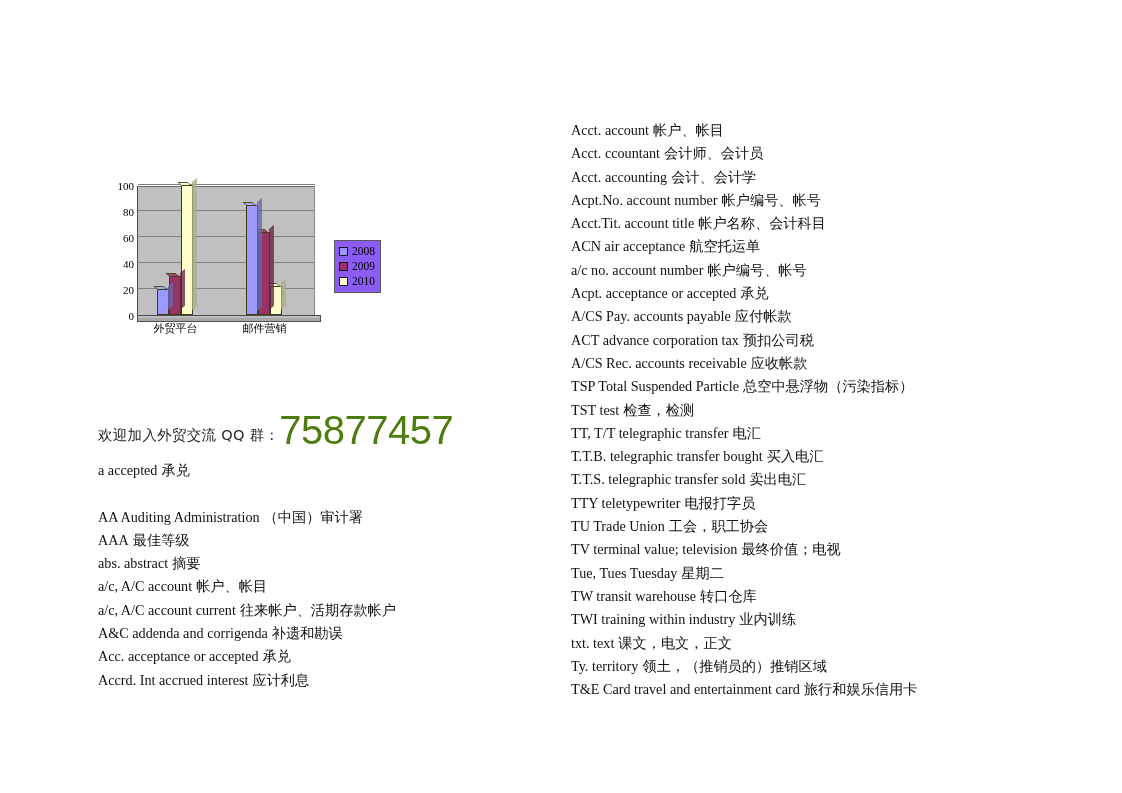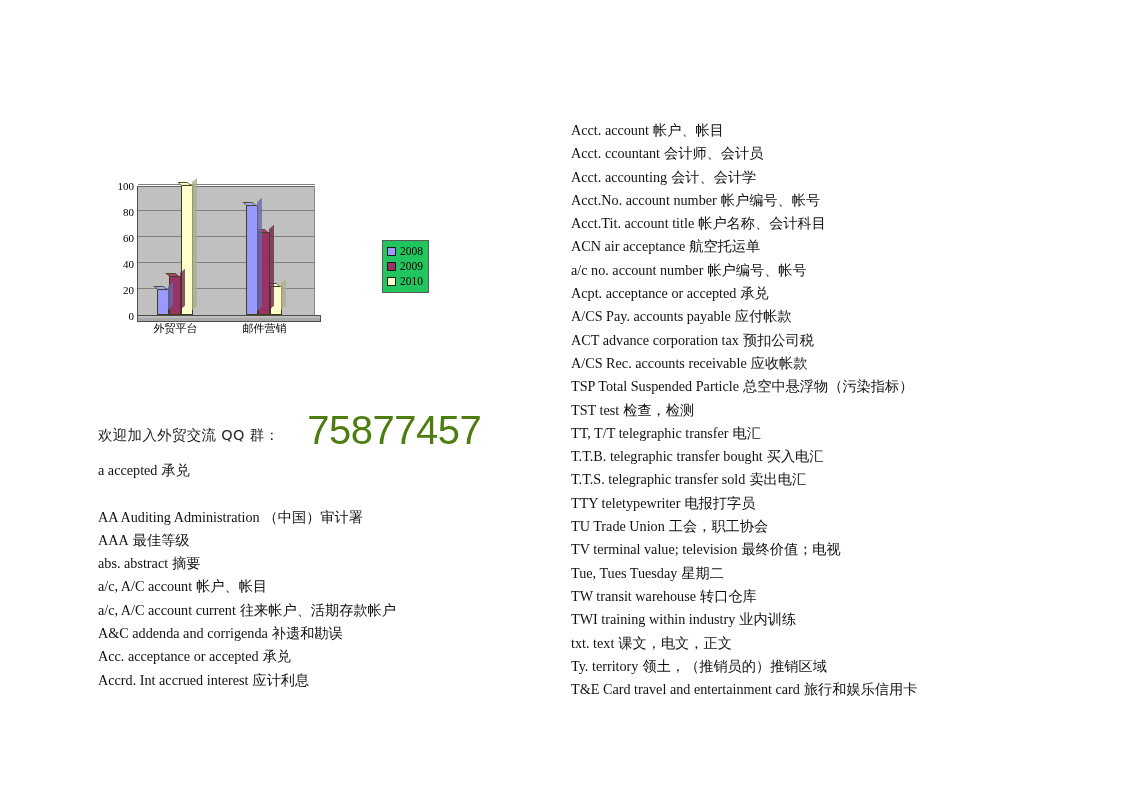--- a/index.html
+++ b/index.html
@@ -140,23 +140,22 @@
     text-align: center;
     transform: translateX(-50%);
     font-family: "DejaVu Sans", "Liberation Sans", sans-serif;
   }
 
   .chart-legend {
     position: absolute;
     left: 222px;
     top: 54px;
     border: 1px solid #5a5a5a;
-    background: #22c55e;
+    background: #8b5cf6;
     padding: 3px 5px 3px 4px;
-    margin-left: 48px;
   }
   .legend-row {
     display: flex;
     align-items: center;
     height: 15px;
   }
   .legend-swatch {
     width: 9px;
     height: 9px;
     border: 1px solid #1a1a1a;
@@ -170,21 +169,20 @@
     font-family: "Liberation Serif", serif;
   }
 
   
   #qq-line {
     position: absolute;
     left: 98px;
     top: 404px;
     display: flex;
     align-items: baseline;
-    gap: 28px;
   }
   #qq-line .qq-text {
     font-size: 14.5px;
     color: #262626;
     font-family: "DejaVu Sans", "Liberation Sans", sans-serif;
     letter-spacing: 0.3px;
   }
   #qq-line .qq-number {
     font-size: 40px;
     color: #4d7c0f;
@@ -313,21 +311,21 @@
     <div class="entry"><span class="term">a/c, A/C account</span><span class="gloss">帐户、帐目</span></div>
     <div class="entry"><span class="term">a/c, A/C account current</span><span class="gloss">往来帐户、活期存款帐户</span></div>
     <div class="entry"><span class="term">A&amp;C addenda and corrigenda</span><span class="gloss">补遗和勘误</span></div>
     <div class="entry"><span class="term">Acc. acceptance or accepted</span><span class="gloss">承兑</span></div>
     <div class="entry"><span class="term">Accrd. Int accrued interest</span><span class="gloss">应计利息</span></div>
   </div>
 <div class="glossary-col" id="right-column">
     <div class="entry"><span class="term">Acct. account</span><span class="gloss">帐户、帐目</span></div>
     <div class="entry"><span class="term">Acct. ccountant</span><span class="gloss">会计师、会计员</span></div>
     <div class="entry"><span class="term">Acct. accounting</span><span class="gloss">会计、会计学</span></div>
-    <div class="entry"><span class="term">Acct.No. account number</span><span class="gloss">帐户编号、帐号</span></div>
+    <div class="entry"><span class="term">Acpt.No. account number</span><span class="gloss">帐户编号、帐号</span></div>
     <div class="entry"><span class="term">Acct.Tit. account title</span><span class="gloss">帐户名称、会计科目</span></div>
     <div class="entry"><span class="term">ACN air acceptance</span><span class="gloss">航空托运单</span></div>
     <div class="entry"><span class="term">a/c no. account number</span><span class="gloss">帐户编号、帐号</span></div>
     <div class="entry"><span class="term">Acpt. acceptance or accepted</span><span class="gloss">承兑</span></div>
     <div class="entry"><span class="term">A/CS Pay. accounts payable</span><span class="gloss">应付帐款</span></div>
     <div class="entry"><span class="term">ACT advance corporation tax</span><span class="gloss">预扣公司税</span></div>
     <div class="entry"><span class="term">A/CS Rec. accounts receivable</span><span class="gloss">应收帐款</span></div>
     <div class="entry"><span class="term">TSP Total Suspended Particle</span><span class="gloss">总空中悬浮物（污染指标）</span></div>
     <div class="entry"><span class="term">TST test</span><span class="gloss">检查，检测</span></div>
     <div class="entry"><span class="term">TT, T/T telegraphic transfer</span><span class="gloss">电汇</span></div>

